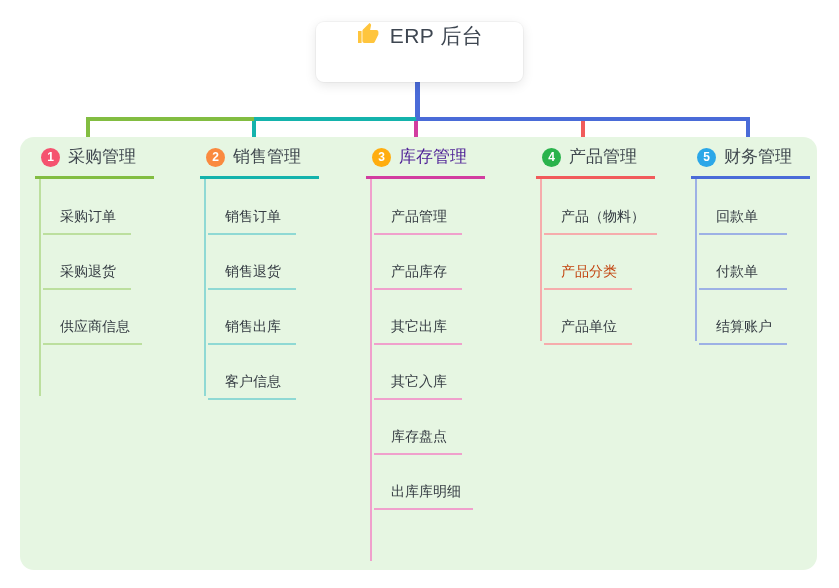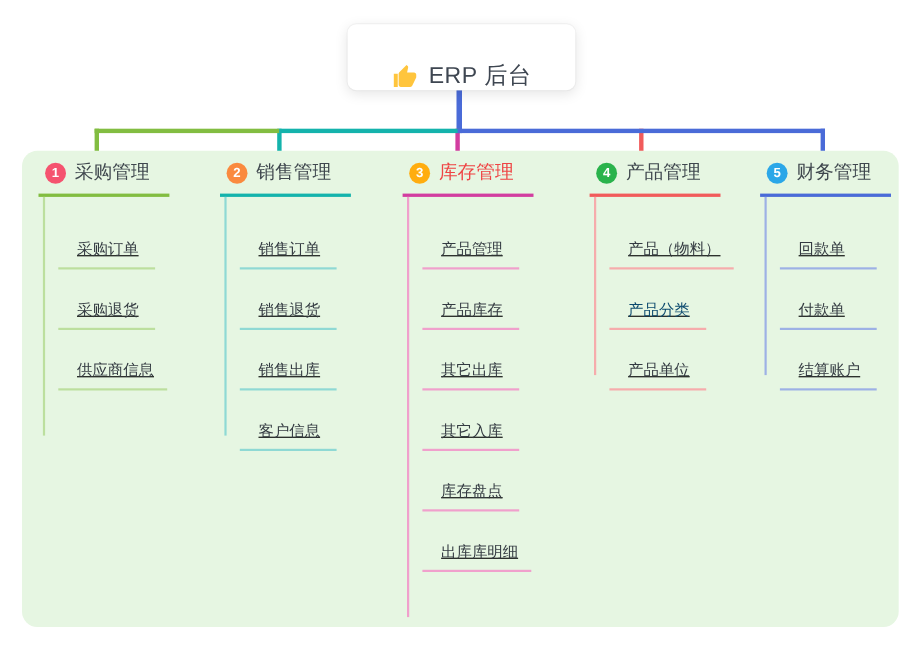--- a/index.html
+++ b/index.html
@@ -6,21 +6,21 @@
   #canvas {
     position:relative; width:839px; height:588px; overflow:hidden;
     background:#ffffff;
     font-family:"Liberation Sans","DejaVu Sans",sans-serif;
   }
   
   .root-node {
     position:absolute; left:316px; top:22px; width:207px; height:60px;
     background:#ffffff; border-radius:8px;
     box-shadow:0 3px 12px rgba(0,0,0,0.10), 0 0 0 1px rgba(0,0,0,0.03);
-    display:flex; align-items:flex-end; justify-content:center; gap:10px;
+    display:flex; align-items:flex-start; justify-content:center; gap:10px;
   }
   .root-label { font-size:21px; font-weight:500; color:#3E4651; letter-spacing:0.5px; }
   .root-icon { width:24px; height:24px; flex:0 0 auto; }
   
   .line { position:absolute; }
   
   .branches-container {
     position:absolute; left:20px; top:137px; width:797px; height:433px;
     border-radius:14px;
   }
@@ -30,21 +30,21 @@
     display:flex; align-items:center; gap:8px; width:max-content;
     padding:0 18px 8px 6px; line-height:22px;
     border-bottom-style:solid; border-bottom-width:3px;
   }
   .badge {
     width:19px; height:19px; border-radius:50%; flex:0 0 auto;
     color:#ffffff; font-size:12px; font-weight:bold;
     display:flex; align-items:center; justify-content:center;
   }
   .branch-label { font-size:17px; color:#3F474E; white-space:nowrap; }
-  .children { list-style:none; margin:0; padding:14px; position:relative; margin-left:4px; width:max-content;text-decoration:underline; }
+  .children { list-style:none; margin:0; padding:4px; position:relative; margin-left:4px; width:max-content; }
   .children li {
     box-sizing:border-box; height:55px; min-width:88px; width:max-content;
     display:flex; align-items:flex-end;
     padding:0 12px 8px 17px;
     border-bottom-style:solid; border-bottom-width:2px;
   }
   .children li:first-child { height:52px; }
   .child-label { font-size:14px; color:#343B42; white-space:nowrap; line-height:18px; }
   .branch-vline { position:absolute; width:2px; top:33px; left:4px; }
 </style>
@@ -112,21 +112,21 @@
           </li>
           <li style="border-bottom-color: rgb(143, 217, 212);">
             <span class="child-label" style="color: rgb(52, 59, 66);">客户信息</span>
           </li>
         </ul>
     </div>
 
     <div class="branch" style="left: 366px;">
       <div class="branch-title" style="border-bottom-color: rgb(210, 61, 160);">
         <span class="badge" style="background: rgb(255, 173, 15);">3</span>
-        <span class="branch-label" style="color: #ef4444;">库存管理</span>
+        <span class="branch-label" style="color: #4c1d95;">库存管理</span>
       </div>
       <div class="branch-vline" style="background: rgb(240, 160, 204); height: 382px;"></div>
       <ul class="children">
           <li style="border-bottom-color: rgb(240, 160, 204);">
             <span class="child-label" style="color: rgb(52, 59, 66);">产品管理</span>
           </li>
           <li style="border-bottom-color: rgb(240, 160, 204);">
             <span class="child-label" style="color: rgb(52, 59, 66);">产品库存</span>
           </li>
           <li style="border-bottom-color: rgb(240, 160, 204);">
@@ -148,21 +148,21 @@
       <div class="branch-title" style="border-bottom-color: rgb(241, 91, 91);">
         <span class="badge" style="background: rgb(42, 179, 76);">4</span>
         <span class="branch-label" style="color: rgb(63, 71, 78);">产品管理</span>
       </div>
       <div class="branch-vline" style="background: rgb(246, 172, 172); height: 162px;"></div>
       <ul class="children">
           <li style="border-bottom-color: rgb(246, 172, 172);">
             <span class="child-label" style="color: rgb(52, 59, 66);">产品（物料）</span>
           </li>
           <li style="border-bottom-color: rgb(246, 172, 172);">
-            <span class="child-label" style="color: #0c4a6e;">产品分类</span>
+            <span class="child-label" style="color: #c2410c;">产品分类</span>
           </li>
           <li style="border-bottom-color: rgb(246, 172, 172);">
             <span class="child-label" style="color: rgb(52, 59, 66);">产品单位</span>
           </li>
         </ul>
     </div>
 
     <div class="branch" style="left: 691px;">
       <div class="branch-title" style="border-bottom-color: rgb(74, 107, 216);">
         <span class="badge" style="background: rgb(43, 167, 232);">5</span>

